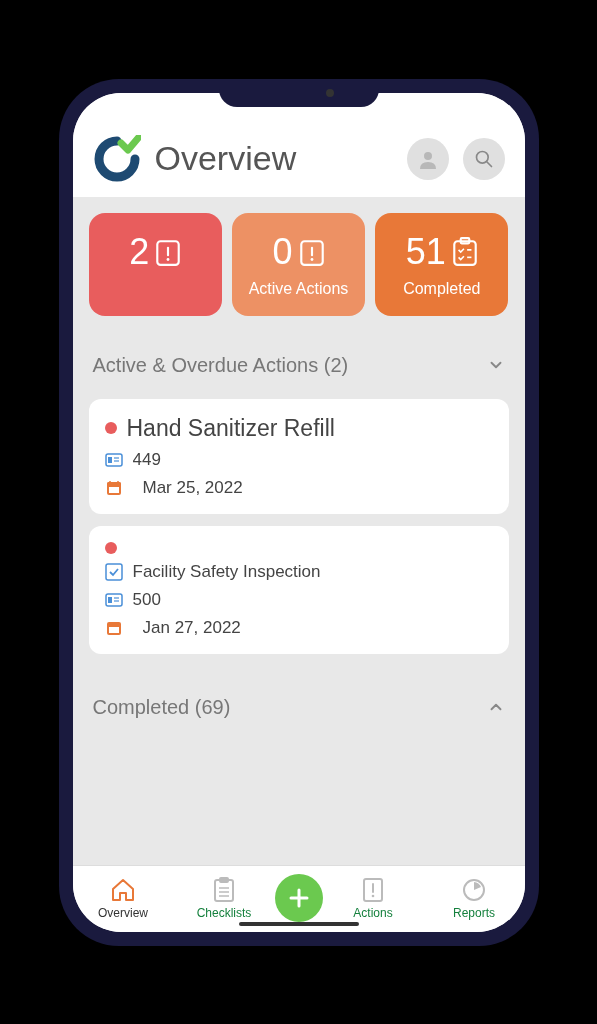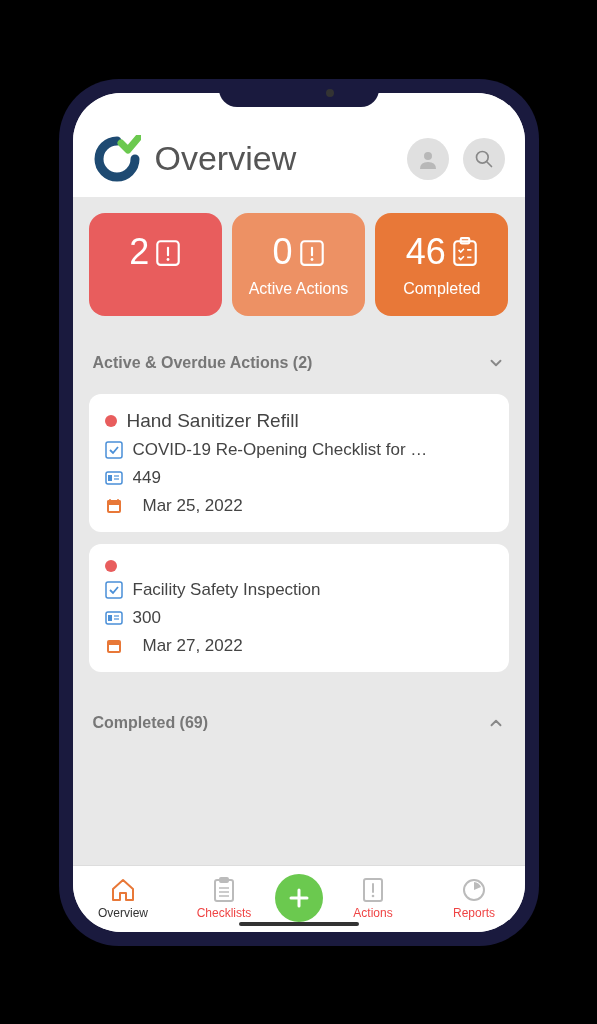--- a/index.html
+++ b/index.html
@@ -18,35 +18,35 @@
 .stats-row { display: flex; gap: 10px; margin-bottom: 30px; }
 .stat-card { flex: 1; border-radius: 16px; padding: 18px 8px; text-align: center; color: #fff; }
 .stat-card.overdue { background: #e85d5d; }
 .stat-card.active { background: #ed9164; }
 .stat-card.completed { background: #e87838; }
 .stat-top { display: flex; align-items: center; justify-content: center; gap: 6px; }
 .stat-num { font-size: 36px; font-weight: 300; }
 .stat-icon { width: 26px; height: 30px; }
 .stat-label { font-size: 16px; margin-top: 6px; font-weight: 400; line-height: 1.2; }
 .section-head { display: flex; align-items: center; justify-content: space-between; padding: 8px 4px; margin-bottom: 14px; cursor: pointer; }
-.section-title { font-size: 16px; color: #777; font-weight: 700; }
+.section-title { font-size: 20px; color: #777; font-weight: 400; }
 .chevron { width: 18px; height: 18px; transition: transform 0.2s; }
 .chevron.up { transform: rotate(180deg); }
 .action-card { background: #fff; border-radius: 12px; padding: 16px; margin-bottom: 12px; }
 .action-row { display: flex; align-items: center; gap: 10px; margin-bottom: 8px; }
 .action-row:last-child { margin-bottom: 0; gap: 20px; }
 .dot { width: 12px; height: 12px; border-radius: 50%; background: #e85d5d; flex-shrink: 0; }
-.action-title { font-size: 19px; color: #444; }
+.action-title { font-size: 23px; color: #444; }
 .row-icon { width: 18px; height: 18px; flex-shrink: 0; }
 .row-text { font-size: 17px; color: #444; white-space: nowrap; overflow: hidden; text-overflow: ellipsis; }
 .completed-section { margin-top: 34px; }
 .navbar { background: #fff; display: flex; align-items: center; justify-content: space-around; padding: 8px 0 10px; border-top: 1px solid #ddd; }
 .nav-item { display: flex; flex-direction: column; align-items: center; gap: 2px; cursor: pointer; flex: 1; }
 .nav-icon { width: 28px; height: 28px; }
-.nav-label { font-size: 12px; color: #ef4444; }
+.nav-label { font-size: 12px; color: #15803d; }
 .nav-item.active .nav-label { color: #333; font-weight: 500; }
 .fab { width: 48px; height: 48px; border-radius: 50%; background: #6bc94f; display: flex; align-items: center; justify-content: center; cursor: pointer; }
 .home-indicator { position: absolute; bottom: 6px; left: 50%; transform: translateX(-50%); width: 120px; height: 4px; background: #333; border-radius: 2px; }
 </style>
 </head>
 <body>
 
 <div class="phone-frame">
   <div class="notch"></div>
   <div class="phone-inner">
@@ -93,21 +93,21 @@
               <svg class="stat-icon" viewBox="0 0 24 28">
                 <rect x="2" y="4" width="20" height="22" rx="3" fill="none" stroke="#fff" stroke-width="2"></rect>
                 <line x1="12" y1="10" x2="12" y2="17" stroke="#fff" stroke-width="2" stroke-linecap="round"></line>
                 <circle cx="12" cy="21" r="1.3" fill="#fff"></circle>
               </svg>
             </div>
             <div class="stat-label">Active Actions</div>
           </div>
           <div class="stat-card completed">
             <div class="stat-top">
-              <span class="stat-num">46</span>
+              <span class="stat-num">51</span>
               <svg class="stat-icon" viewBox="0 0 24 28">
                 <rect x="2" y="4" width="20" height="22" rx="3" fill="none" stroke="#fff" stroke-width="2"></rect>
                 <rect x="8" y="1" width="8" height="5" rx="1" fill="none" stroke="#fff" stroke-width="2"></rect>
                 <path d="M6 12 L8 14 L11 11" fill="none" stroke="#fff" stroke-width="1.5"></path>
                 <line x1="14" y1="12" x2="18" y2="12" stroke="#fff" stroke-width="1.5"></line>
                 <path d="M6 19 L8 21 L11 18" fill="none" stroke="#fff" stroke-width="1.5"></path>
                 <line x1="14" y1="19" x2="18" y2="19" stroke="#fff" stroke-width="1.5"></line>
               </svg>
             </div>
             <div class="stat-label">Completed</div>
@@ -121,27 +121,20 @@
           </svg>
         </div>
 
         <div class="action-card">
           <div class="action-row">
             <span class="dot"></span>
             <span class="action-title">Hand Sanitizer Refill</span>
           </div>
           <div class="action-row">
             <svg class="row-icon" viewBox="0 0 18 18">
-              <rect x="1" y="1" width="16" height="16" rx="2" fill="none" stroke="#4a8fd8" stroke-width="1.5"></rect>
-              <path d="M5 9 L8 12 L13 6" fill="none" stroke="#4a8fd8" stroke-width="1.8"></path>
-            </svg>
-            <span class="row-text">COVID-19 Re-Opening Checklist for …</span>
-          </div>
-          <div class="action-row">
-            <svg class="row-icon" viewBox="0 0 18 18">
               <rect x="1" y="3" width="16" height="12" rx="2" fill="none" stroke="#4a8fd8" stroke-width="1.5"></rect>
               <rect x="3" y="6" width="4" height="6" fill="#4a8fd8"></rect>
               <line x1="9" y1="7" x2="14" y2="7" stroke="#4a8fd8" stroke-width="1.2"></line>
               <line x1="9" y1="10" x2="14" y2="10" stroke="#4a8fd8" stroke-width="1.2"></line>
             </svg>
             <span class="row-text">449</span>
           </div>
           <div class="action-row">
             <svg class="row-icon" viewBox="0 0 18 18">
               <rect x="2" y="3" width="14" height="13" rx="2" fill="#e87838"></rect>
@@ -165,28 +158,28 @@
             </svg>
             <span class="row-text">Facility Safety Inspection</span>
           </div>
           <div class="action-row">
             <svg class="row-icon" viewBox="0 0 18 18">
               <rect x="1" y="3" width="16" height="12" rx="2" fill="none" stroke="#4a8fd8" stroke-width="1.5"></rect>
               <rect x="3" y="6" width="4" height="6" fill="#4a8fd8"></rect>
               <line x1="9" y1="7" x2="14" y2="7" stroke="#4a8fd8" stroke-width="1.2"></line>
               <line x1="9" y1="10" x2="14" y2="10" stroke="#4a8fd8" stroke-width="1.2"></line>
             </svg>
-            <span class="row-text">300</span>
+            <span class="row-text">500</span>
           </div>
           <div class="action-row">
             <svg class="row-icon" viewBox="0 0 18 18">
               <rect x="2" y="3" width="14" height="13" rx="2" fill="#e87838"></rect>
               <rect x="4" y="8" width="10" height="6" fill="#fff"></rect>
             </svg>
-            <span class="row-text">Mar 27, 2022</span>
+            <span class="row-text">Jan 27, 2022</span>
           </div>
         </div>
 
         <div class="section-head completed-section">
           <span class="section-title">Completed (69)</span>
           <svg class="chevron up" viewBox="0 0 24 24">
             <path d="M6 9 L12 15 L18 9" fill="none" stroke="#888" stroke-width="2.5" stroke-linecap="round" stroke-linejoin="round"></path>
           </svg>
         </div>
 

